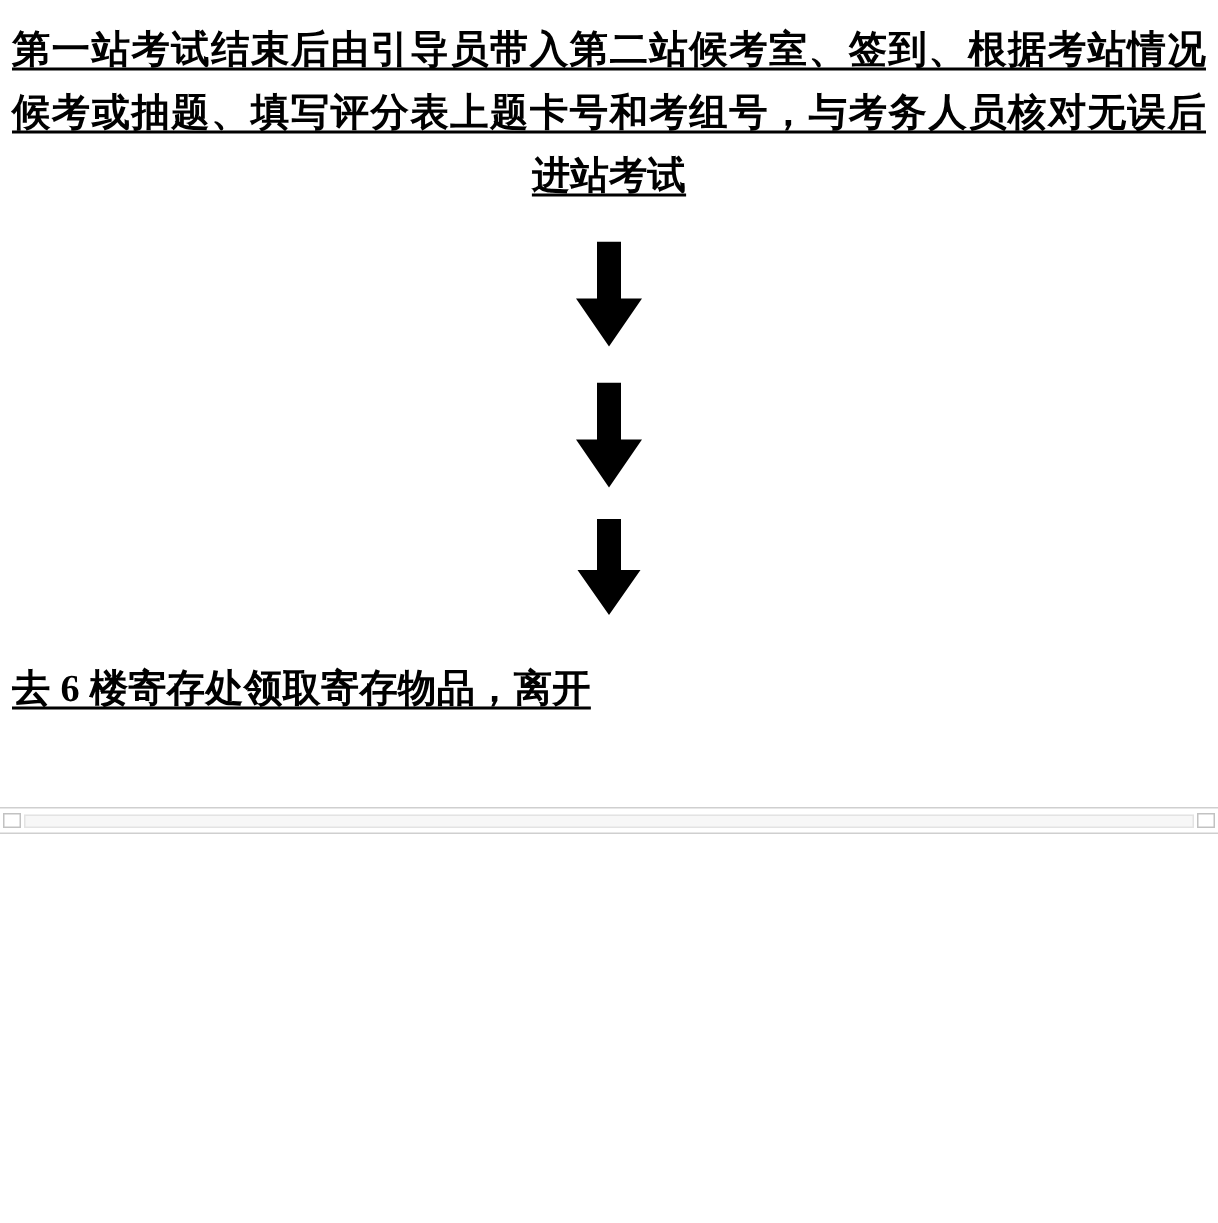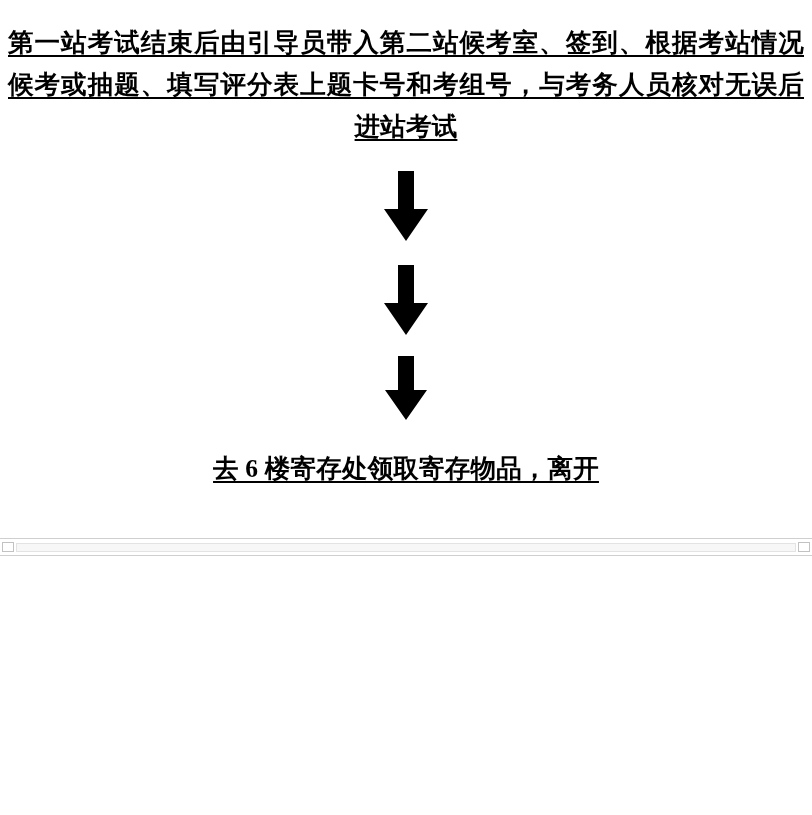--- a/index.html
+++ b/index.html
@@ -17,32 +17,31 @@
   }
   .page {
     position: relative;
     width: 812px;
     height: 815px;
     box-sizing: border-box;
   }
   .flow {
     position: absolute;
     left: 0;
-    top: 18px;
+    top: 8px;
     width: 812px;
   }
   .block {
     padding: 0 8px;
     box-sizing: border-box;
   }
   .block-text {
     font-size: 25.5px;
     line-height: 42px;
     font-weight: bold;
-    text-align: center;
     text-decoration: underline;
     text-underline-offset: 4px;
     text-decoration-thickness: 1.5px;
     letter-spacing: 0.2px;
     word-break: break-all;
     margin: 0;
   }
   .block-text.justify {
     text-align: justify;
     text-align-last: center;

